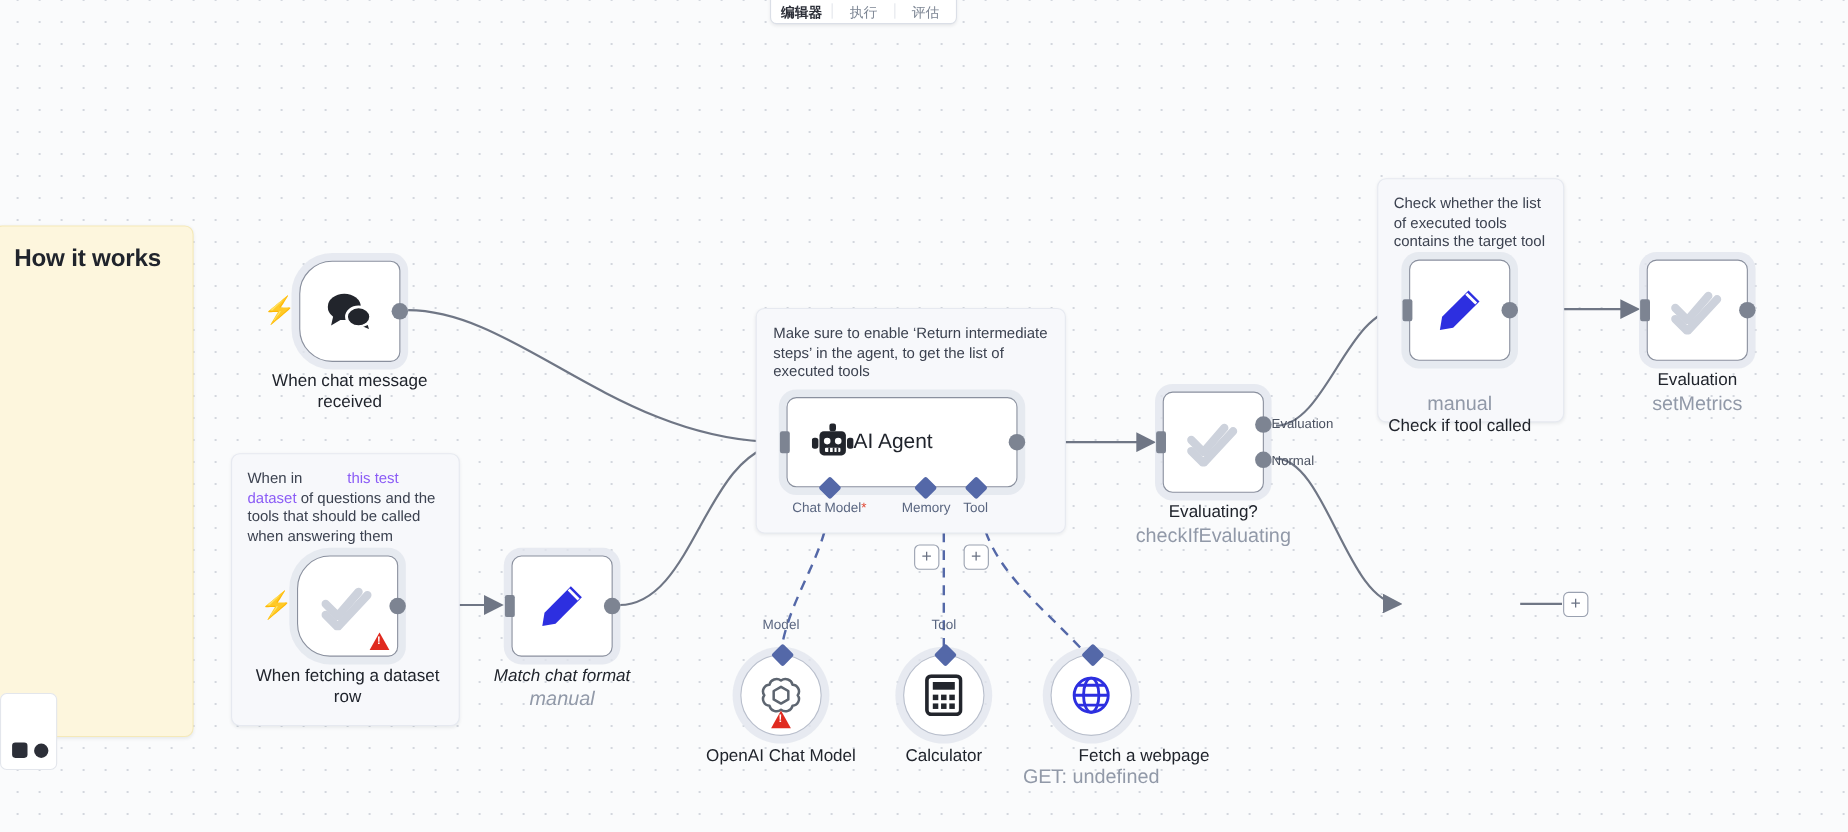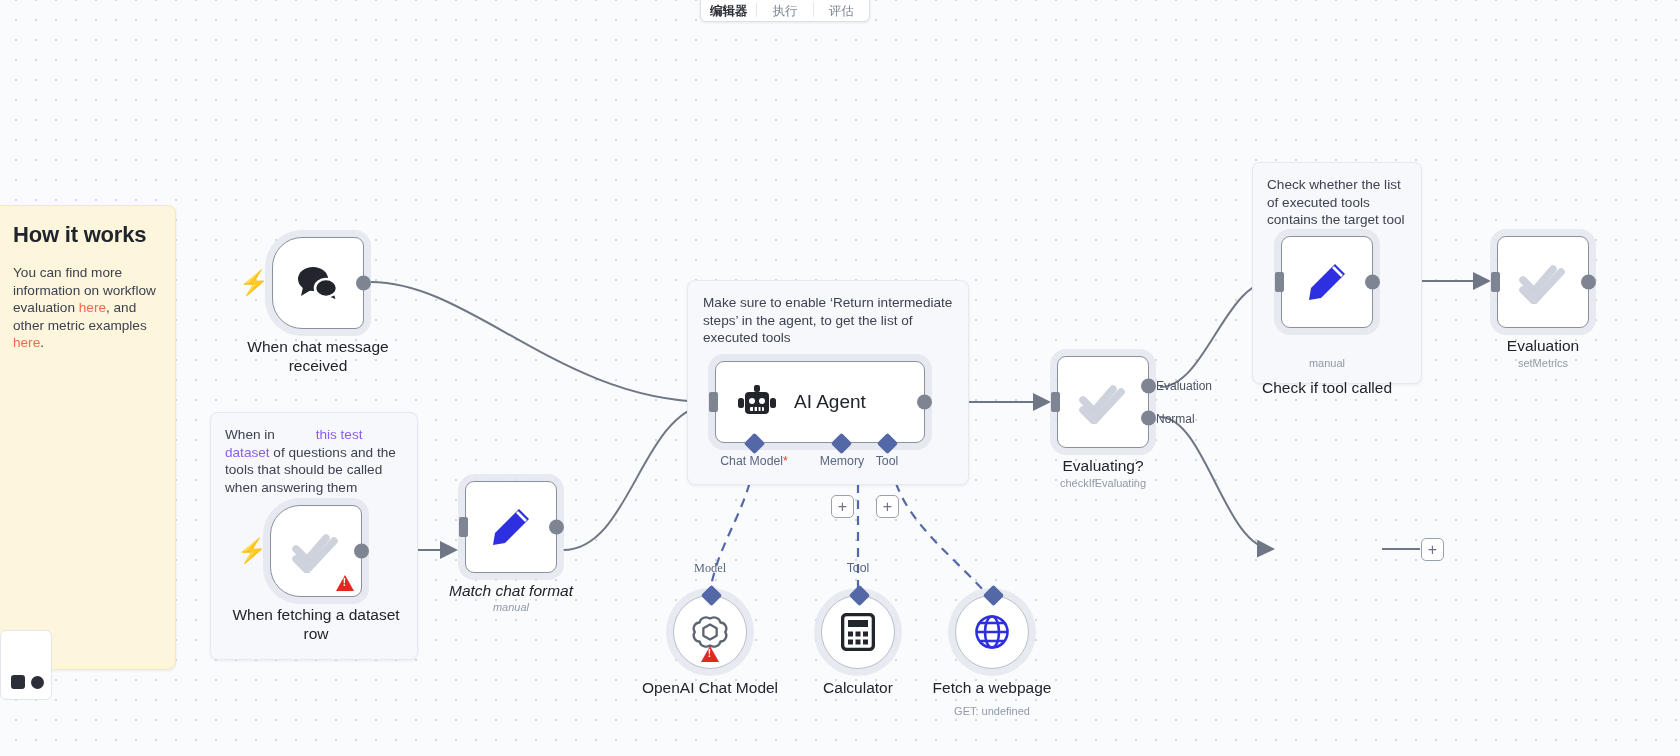--- a/index.html
+++ b/index.html
@@ -68,31 +68,31 @@
   .node { position: absolute; }
   .nbox {
     position: relative;
     background: #fff;
     border: 1.6px solid #8a909e;
     border-radius: 9px;
     display: flex; align-items: center; justify-content: center;
     box-shadow: 0 0 0 7px rgba(226,229,237,.78);
   }
   .nbox.trig { border-radius: 30px 9px 9px 30px; }
-  .nbox.wide { justify-content: flex-start; padding-left: 22px; gap: 18px; border-radius: 9px;}
+  .nbox.wide { justify-content: flex-start; padding-left: 22px; border-radius: 9px;}
   .nlabel {
     position: absolute; left: 50%; transform: translateX(-50%);
     text-align: center; white-space: nowrap;
     font-size: 15.5px; color: #20242c; font-weight: 400; line-height: 19px;
   }
   .nlabel.wrap { white-space: normal; width: 170px; }
   .nsub {
     position: absolute; left: 50%; transform: translateX(-50%);
     text-align: left; white-space: nowrap;
-    font-size: 11px; color: #9199a8;
+    font-size: 18px; color: #9199a8;
   }
   .agent-title { font-size: 19px; color: #20242c; }
 
   
   .port-in {
     position: absolute; left: -7px; top: 50%; transform: translateY(-50%);
     width: 9px; height: 20px; background: #7d8492; border-radius: 2px;
   }
   .port-out {
     position: absolute; right: -8px; top: 50%; transform: translateY(-50%);
@@ -187,21 +187,20 @@
 
     <path d="M1382,549 L1420,549" stroke="#6f7685" stroke-width="2" fill="none"></path>
 
     <path d="M755,452 C752,505 718,540 710,592" stroke="#5468a8" stroke-width="2.2" fill="none" stroke-dasharray="9 7"></path>
     <path d="M858,452 C858,510 858,545 858,592" stroke="#5468a8" stroke-width="2.2" fill="none" stroke-dasharray="9 7"></path>
     <path d="M890,452 C892,512 945,548 985,592" stroke="#5468a8" stroke-width="2.2" fill="none" stroke-dasharray="9 7"></path>
   </svg>
 
   <div class="sticky sticky-yellow" style="left:-6px; top:205px; width:182px; height:465px; padding:16px 18px;">
     <h2>How it works</h2>
-    <p class="gap"><span>You can find more information on workflow evaluation </span><span class="lnk">here</span><span>, and other metric examples </span><span class="lnk">here</span><span>.</span></p>
   </div>
 
   <div style="position:absolute; left:0px; top:630px; width:52px; height:70px; background:#fff; border:1px solid #e3e6ec; border-radius:6px;">
     <div style="position:absolute; left:10px; bottom:10px; width:14px; height:14px; background:#2c2f38; border-radius:3px;"></div>
     <div style="position:absolute; left:30px; bottom:10px; width:13px; height:13px; background:#2c2f38; border-radius:50%;"></div>
   </div>
 
   <div class="sticky sticky-plain" style="left:210px; top:412px; width:208px; height:248px; padding:13px 14px;">
     <p><span>When in </span><span class="lnk-dataset">this test dataset</span><span> of questions and the tools that should be called when answering them</span></p>
   </div>
@@ -234,21 +233,21 @@
       <svg class="ic" width="48" height="44" viewBox="0 0 48 44">
         <path d="M4,20 L15,31 L34,9" stroke="#cdd2dc" stroke-width="7.5" fill="none" stroke-linecap="round" stroke-linejoin="round"></path>
         <path d="M4,30 L15,41 L42,12" stroke="#cdd2dc" stroke-width="7.5" fill="none" stroke-linecap="round" stroke-linejoin="round"></path>
       </svg>
       <span class="warn"></span>
       <span class="port-out"></span>
     </div>
     <div class="nlabel wrap" style="top:100px;">When fetching a dataset row</div>
   </div>
 
-  <div class="node" style="left:465px; top:481px;font-style:italic;">
+  <div class="node" style="left:465px; top:505px;font-style:italic;">
     <div class="nbox" style="width:92px; height:92px;">
       <span class="port-in"></span>
       <svg class="ic" width="44" height="44" viewBox="0 0 44 44">
         <path d="M30,4 L40,14 L16,38 L4,40 L6,28 z" fill="#2d2fe0"></path>
         <path d="M28,7 L37,16" stroke="#ffffff" stroke-width="2.6"></path>
       </svg>
       <span class="port-out"></span>
     </div>
     <div class="nlabel" style="top:100px;">Match chat format</div>
     <div class="nsub" style="top:120px;">manual</div>
@@ -337,21 +336,21 @@
     <div class="circ">
       <div class="diamond" style="left:30px; top:-8px;"></div>
       <svg class="ic" width="38" height="38" viewBox="0 0 40 40">
         <g fill="none" stroke="#5d6570" stroke-width="2.4" stroke-linejoin="round">
           <path d="M20,6 C24,3 30,5 31,10 C36,10 39,16 36,20 C39,24 36,30 31,30 C30,35 24,37 20,34 C16,37 10,35 9,30 C4,30 1,24 4,20 C1,16 4,10 9,10 C10,5 16,3 20,6 z"></path>
           <path d="M20,12 L27,16 L27,24 L20,28 L13,24 L13,16 z"></path>
         </g>
       </svg>
       <span class="warn sub-warn"></span>
     </div>
-    <div class="conn-label" style="left:37px; top:-34px;font-family:Liberation Serif, serif;">Model</div>
+    <div class="conn-label" style="left:37px; top:-34px;">Model</div>
     <div class="nlabel" style="bottom:-28px;">OpenAI Chat Model</div>
   </div>
 
   <div class="subnode" style="left:821px; top:595px;">
     <div class="circ">
       <div class="diamond" style="left:30px; top:-8px;"></div>
       <svg class="ic" width="34" height="38" viewBox="0 0 34 38">
         <rect x="1.6" y="1.6" width="30.8" height="34.8" rx="4" fill="none" stroke="#22252c" stroke-width="3.4"></rect>
         <rect x="7" y="7" width="20" height="7" fill="#22252c"></rect>
         <rect x="7" y="18.5" width="5" height="5" fill="#22252c"></rect>
@@ -368,17 +367,17 @@
 
   <div class="subnode" style="left:955px; top:595px;">
     <div class="circ">
       <div class="diamond" style="left:30px; top:-8px;"></div>
       <svg class="ic" width="36" height="36" viewBox="0 0 36 36">
         <circle cx="18" cy="18" r="15.5" fill="none" stroke="#2d2fe0" stroke-width="2.6"></circle>
         <ellipse cx="18" cy="18" rx="7" ry="15.5" fill="none" stroke="#2d2fe0" stroke-width="2.6"></ellipse>
         <path d="M2.5,18 L33.5,18 M5,9 L31,9 M5,27 L31,27" stroke="#2d2fe0" stroke-width="2.6"></path>
       </svg>
     </div>
-    <div class="nlabel" style="bottom:-28px;">Fetch a webpage</div>
+    <div class="nlabel" style="bottom:-28px;margin-left:48px;">Fetch a webpage</div>
     <div class="nsub" style="bottom:-48px;">GET: undefined</div>
   </div>
 
 </div>
 
 </body></html>

